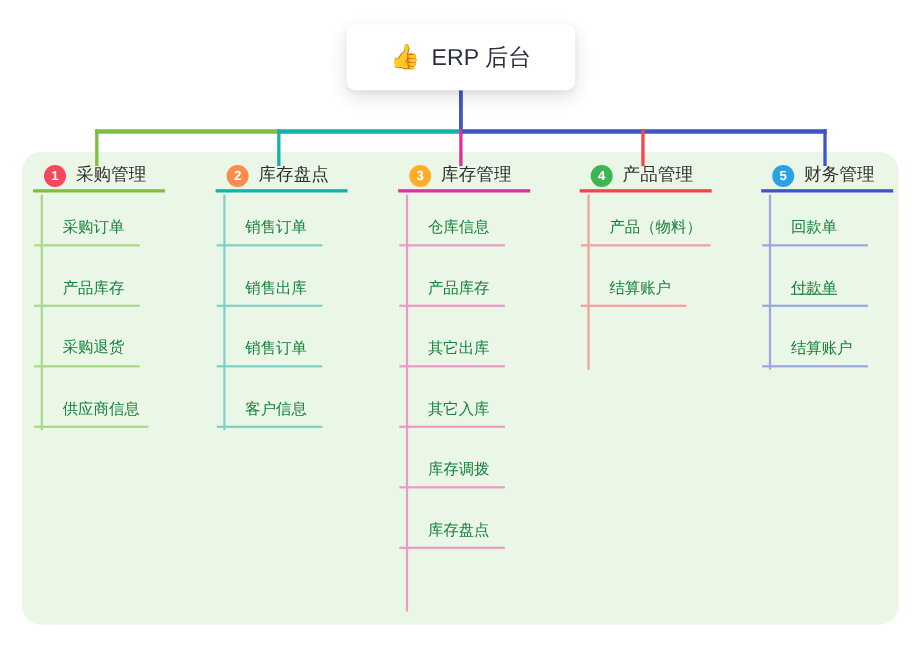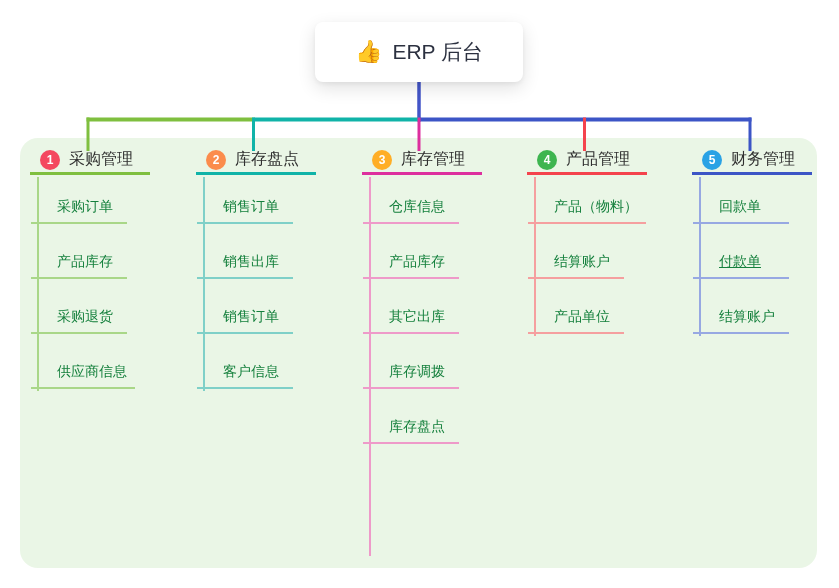--- a/index.html
+++ b/index.html
@@ -149,32 +149,32 @@
     </div>
     <div class="branch-column" style="left: 362px; top: 147px;">
       <div class="branch-title" style="border-bottom-color: rgb(221, 47, 158);">
         <span class="badge" style="background: rgb(255, 174, 38);">3</span>
         <span>库存管理</span>
       </div>
       <div class="vline" style="background: rgb(238, 154, 201); height: 379px;"></div>
       <div class="sub-item first" style="border-bottom-color: rgb(238, 154, 201);">仓库信息</div>
       <div class="sub-item" style="border-bottom-color: rgb(238, 154, 201);">产品库存</div>
       <div class="sub-item" style="border-bottom-color: rgb(238, 154, 201);">其它出库</div>
+      <div class="sub-item" style="border-bottom-color: rgb(238, 154, 201);">其它入库</div>
       <div class="sub-item" style="border-bottom-color: rgb(238, 154, 201);">库存调拨</div>
       <div class="sub-item" style="border-bottom-color: rgb(238, 154, 201);">库存盘点</div>
     </div>
     <div class="branch-column" style="left: 527px; top: 147px;">
       <div class="branch-title" style="border-bottom-color: rgb(244, 67, 77);">
         <span class="badge" style="background: rgb(62, 181, 80);">4</span>
         <span>产品管理</span>
       </div>
       <div class="vline" style="background: rgb(245, 159, 159); height: 159px;"></div>
       <div class="sub-item first" style="border-bottom-color: rgb(245, 159, 159);">产品（物料）</div>
       <div class="sub-item" style="border-bottom-color: rgb(245, 159, 159);">结算账户</div>
-      <div class="sub-item" style="border-bottom-color: rgb(245, 159, 159);">产品单位</div>
     </div>
     <div class="branch-column" style="left: 692px; top: 147px;">
       <div class="branch-title" style="border-bottom-color: rgb(60, 85, 198);">
         <span class="badge" style="background: rgb(42, 162, 229);">5</span>
         <span>财务管理</span>
       </div>
       <div class="vline" style="background: rgb(151, 168, 226); height: 159px;"></div>
       <div class="sub-item first" style="border-bottom-color: rgb(151, 168, 226);">回款单</div>
       <div class="sub-item" style="border-bottom-color: rgb(151, 168, 226); text-decoration: underline;">付款单</div>
       <div class="sub-item" style="border-bottom-color: rgb(151, 168, 226);">结算账户</div>

